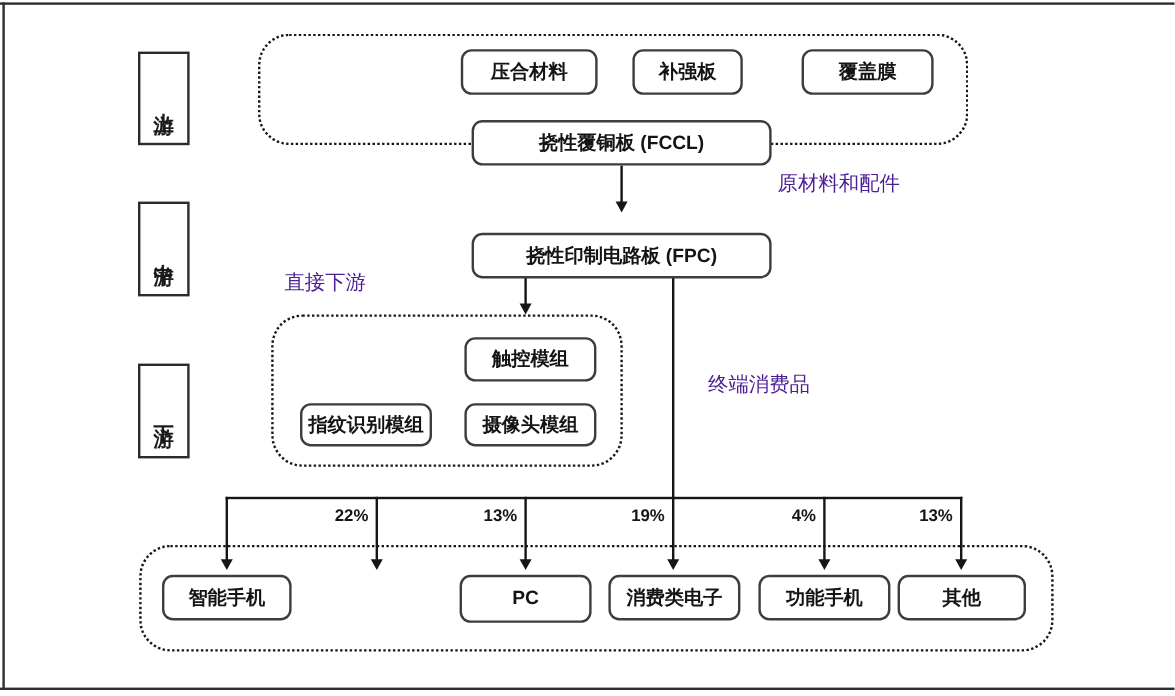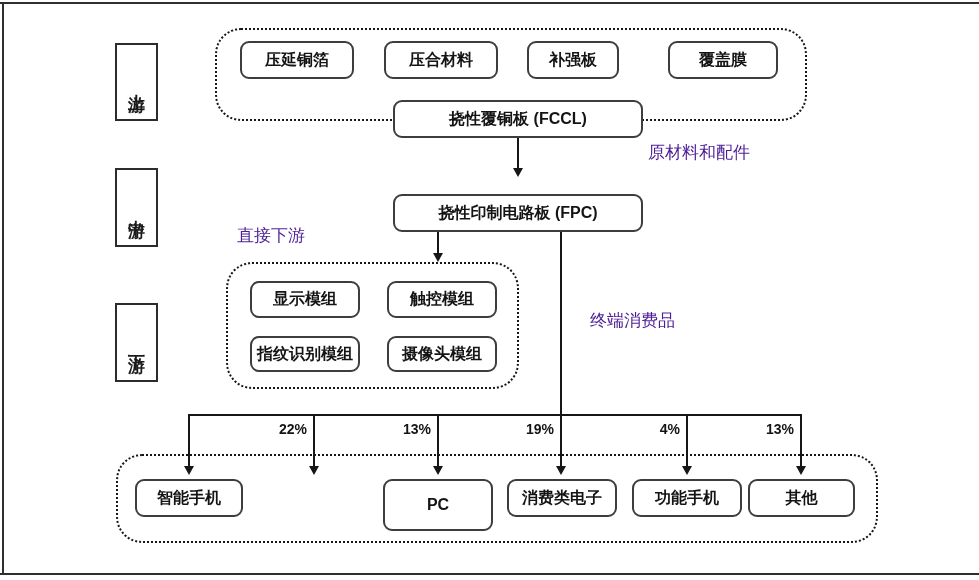--- a/index.html
+++ b/index.html
@@ -116,23 +116,20 @@
   </div>
   <div class="stage-box" style="top:168px;height:79px;">
     <span>中游</span>
   </div>
   <div class="stage-box" style="top:303px;height:79px;">
     <span>下游</span>
   </div>
 
   <div class="dotted-group" style="left:215px;top:28px;width:592px;height:93px;"></div>
 
-  <div class="node" style="left:240px;top:41px;width:114px;height:38px;">
-    <span>压延铜箔</span>
-  </div>
   <div class="node" style="left:384px;top:41px;width:114px;height:38px;">
     <span>压合材料</span>
   </div>
   <div class="node" style="left:527px;top:41px;width:92px;height:38px;">
     <span>补强板</span>
   </div>
   <div class="node" style="left:668px;top:41px;width:110px;height:38px;">
     <span>覆盖膜</span>
   </div>
 
@@ -151,23 +148,20 @@
 
   <div class="caption" style="left:237px;top:224px;">直接下游</div>
 
   <div class="vline" style="left:437px;top:215px;height:39px;"></div>
   <div class="arrowhead" style="left:433px;top:253px;"></div>
 
   <div class="vline" style="left:560px;top:215px;height:201px;"></div>
 
   <div class="dotted-group" style="left:226px;top:262px;width:293px;height:127px;"></div>
 
-  <div class="node" style="left:250px;top:281px;width:110px;height:37px;">
-    <span>显示模组</span>
-  </div>
   <div class="node" style="left:387px;top:281px;width:110px;height:37px;">
     <span>触控模组</span>
   </div>
   <div class="node small-text" style="left:250px;top:336px;width:110px;height:36px;">
     <span>指纹识别模组</span>
   </div>
   <div class="node" style="left:387px;top:336px;width:110px;height:36px;">
     <span>摄像头模组</span>
   </div>
 
@@ -198,21 +192,21 @@
   <div class="pct-label" style="left:371px;top:421px;">13%</div>
   <div class="pct-label" style="left:494px;top:421px;">19%</div>
   <div class="pct-label" style="left:620px;top:421px;">4%</div>
   <div class="pct-label" style="left:734px;top:421px;">13%</div>
 
   <div class="dotted-group" style="left:116px;top:454px;width:762px;height:89px;"></div>
 
   <div class="node" style="left:135px;top:479px;width:108px;height:38px;">
     <span>智能手机</span>
   </div>
-  <div class="node" style="left:383px;top:479px;width:110px;height:52px;">
+  <div class="node" style="left:383px;top:479px;width:110px;height:40px;">
     <span>PC</span>
   </div>
   <div class="node" style="left:507px;top:479px;width:110px;height:38px;">
     <span>消费类电子</span>
   </div>
   <div class="node" style="left:632px;top:479px;width:110px;height:38px;">
     <span>功能手机</span>
   </div>
   <div class="node" style="left:748px;top:479px;width:107px;height:38px;">
     <span>其他</span>

